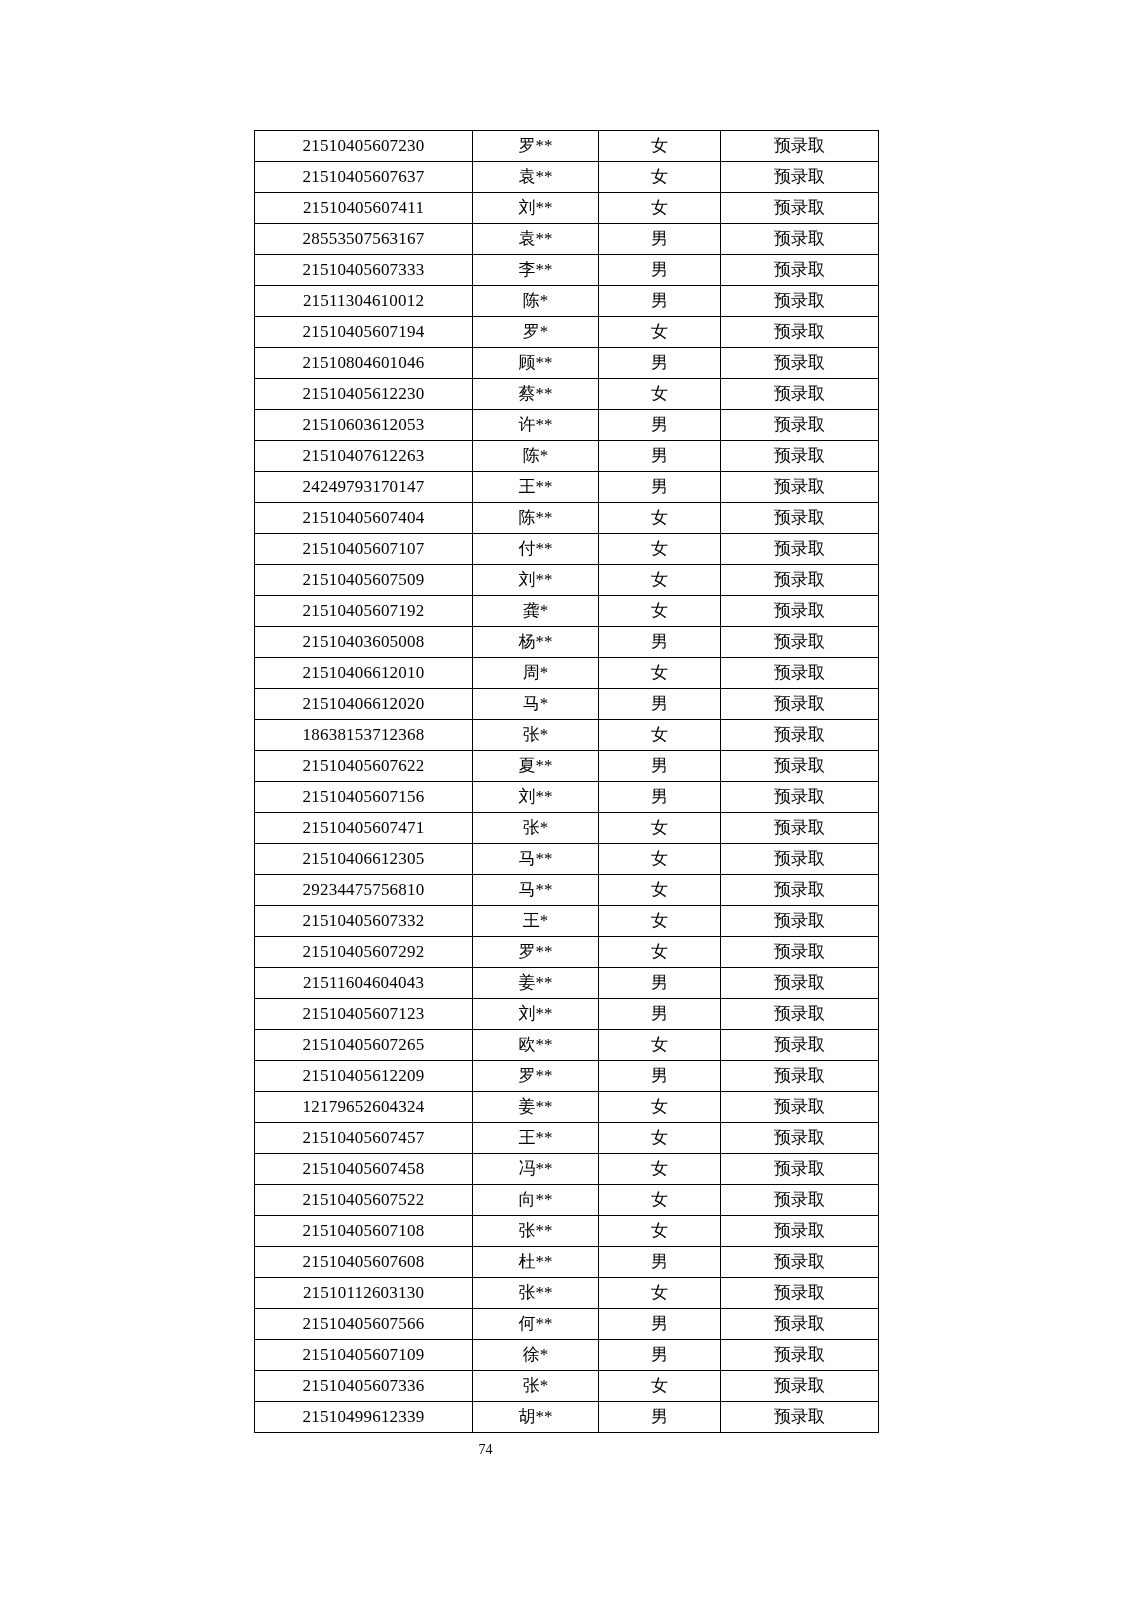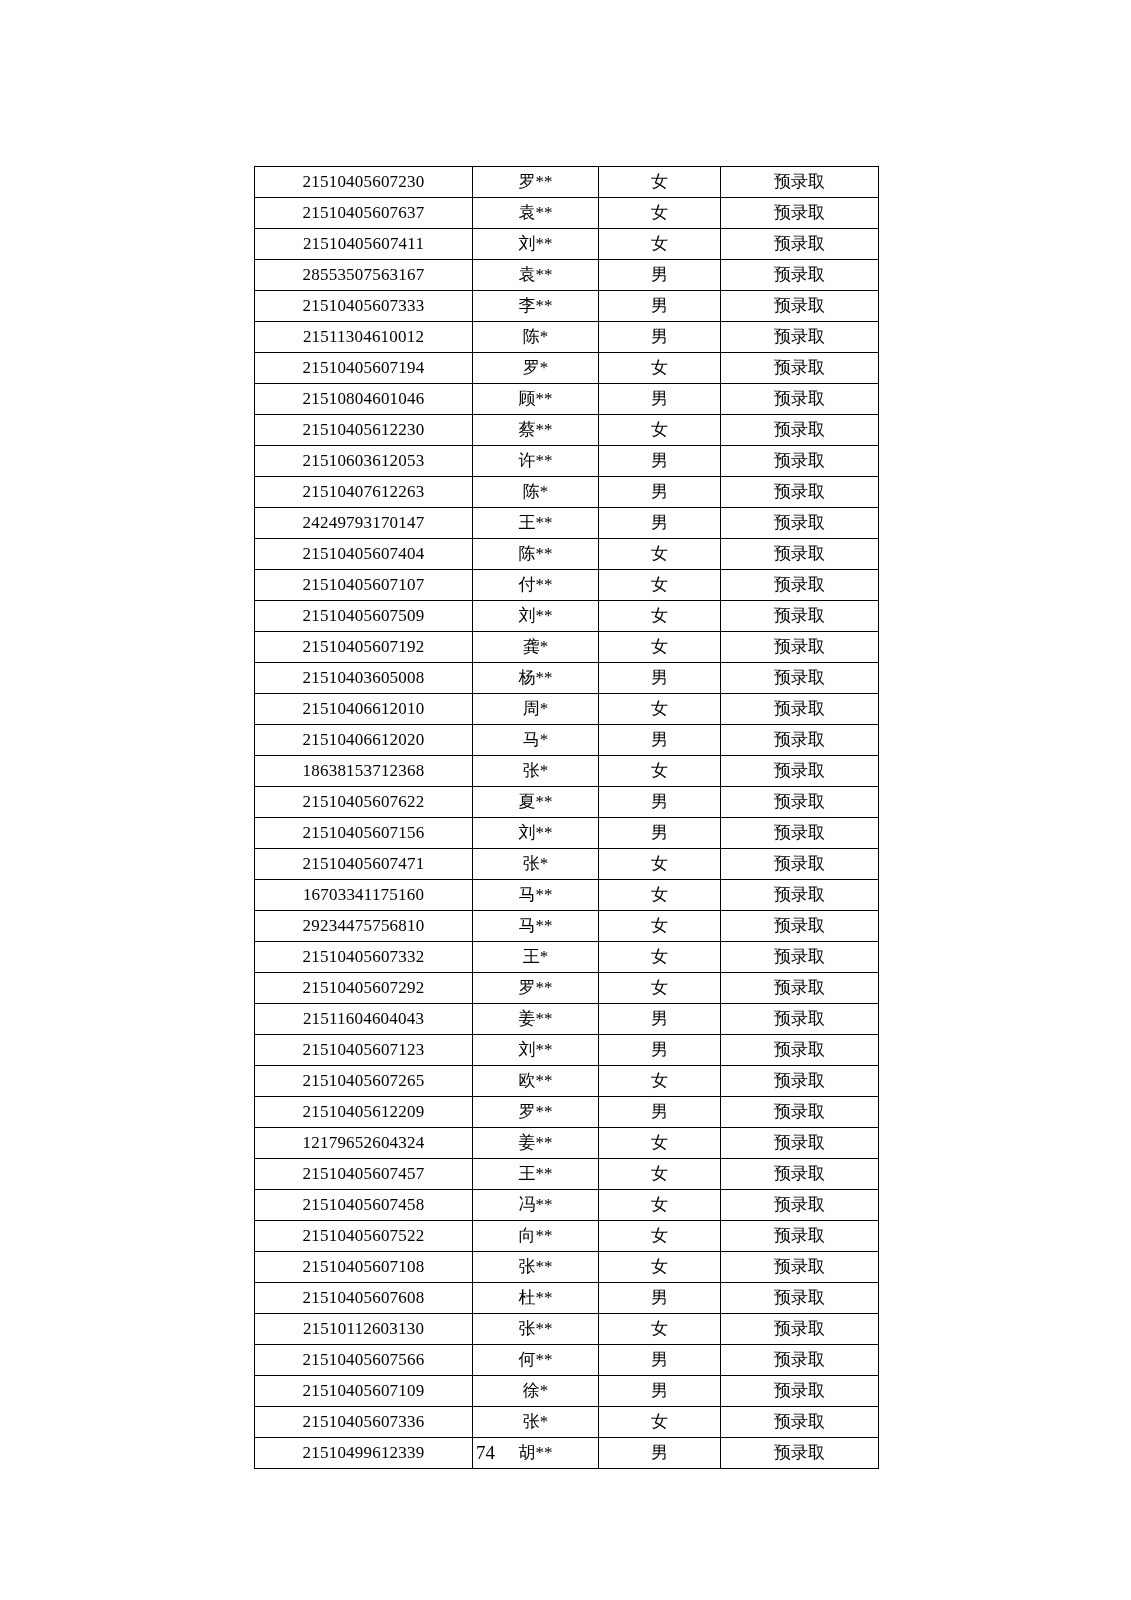--- a/index.html
+++ b/index.html
@@ -20,21 +20,20 @@
     top: 0;
     width: 1131px;
     height: 1600px;
     box-sizing: border-box;
   }
   .table-wrap {
     position: absolute;
     left: 254px;
     top: 130px;
     width: 624px;
-    margin-top: 36px;
   }
   table.roster {
     border-collapse: collapse;
     width: 624px;
     table-layout: fixed;
   }
   table.roster td {
     border: 1px solid #000000;
     height: 30px;
     line-height: 28px;
@@ -57,21 +56,21 @@
   }
   td.name, td.sex, td.status {
     font-family: "Liberation Serif", "DejaVu Serif", serif;
   }
   .page-number {
     position: absolute;
     left: 0;
     top: 1442px;
     width: 971px;
     text-align: center;
-    font-size: 19px;
+    font-size: 14px;
     font-family: "Liberation Serif", "DejaVu Serif", serif;
   }
 </style>
 </head>
 <body>
 
 <div class="page">
 
   <div class="table-wrap">
     <table class="roster">
@@ -214,21 +213,21 @@
             <td class="sex">男</td>
             <td class="status">预录取</td>
           </tr>
           <tr>
             <td class="id">21510405607471</td>
             <td class="name">张*</td>
             <td class="sex">女</td>
             <td class="status">预录取</td>
           </tr>
           <tr>
-            <td class="id">16703341175160</td>
+            <td class="id">21510406612305</td>
             <td class="name">马**</td>
             <td class="sex">女</td>
             <td class="status">预录取</td>
           </tr>
           <tr>
             <td class="id">29234475756810</td>
             <td class="name">马**</td>
             <td class="sex">女</td>
             <td class="status">预录取</td>
           </tr>

